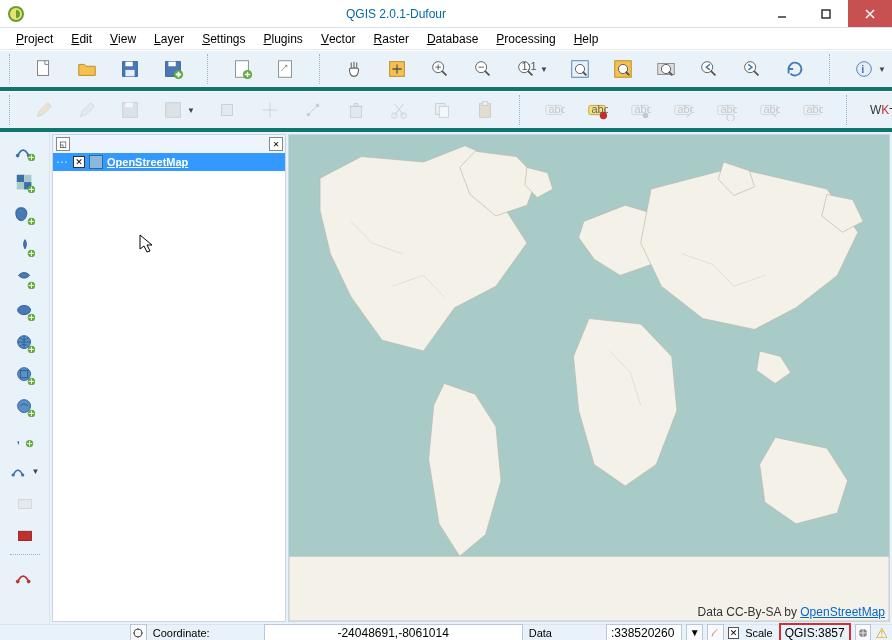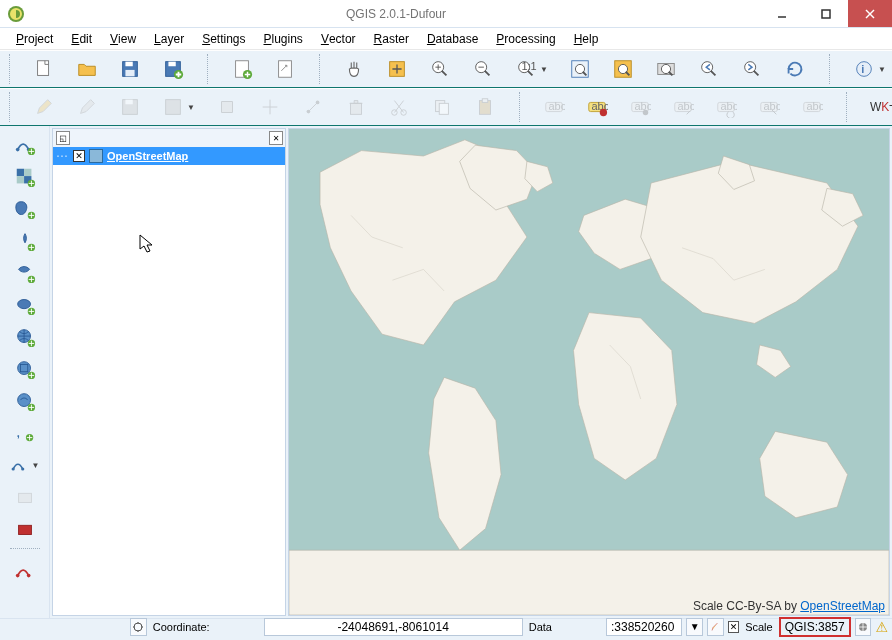--- a/index.html
+++ b/index.html
@@ -1,33 +1,33 @@
 <!DOCTYPE html>
 <html><head>
 <meta charset="utf-8">
 <style>
   * { box-sizing: border-box; margin: 0; padding: 0; font-family: "Segoe UI", Tahoma, sans-serif; font-size: 12px; }
   body { width: 892px; height: 640px; background: #eaf2f9; overflow: hidden; position: relative; }
 
   
   .titlebar { height: 28px; background: #fff; display: flex; align-items: center; border-bottom: 1px solid #d7e3f0; }
   .titlebar .app-icon { width: 20px; height: 20px; margin: 0 6px; }
-  .titlebar .title-text { flex: 1; text-align: center; color: #737373; font-size: 12px; }
+  .titlebar .title-text { flex: 1; text-align: center; color: #0369a1; font-size: 12px; }
   .titlebar .win-controls { display: flex; height: 100%; }
   .titlebar .win-btn { width: 44px; height: 100%; display: flex; align-items: center; justify-content: center; }
   .titlebar .win-btn.close { background: #c75050; color: #fff; }
   .titlebar .win-btn.close svg { stroke: #fff; }
 
   
   .menubar { height: 22px; background: #fff; display: flex; align-items: center; padding: 0 8px; border-bottom: 1px solid #e8e8e8; gap: 2px; }
   .menubar .menu-item { padding: 2px 8px; cursor: default; display: flex; align-items: center; }
   .menubar .menu-item span.ul { text-decoration: underline; }
 
   
-  .toolbar-row { background: #eaf2f9; padding: 2px 6px; display: flex; align-items: center; gap: 19px; border-top: 1px solid #fefefe; border-bottom: 1px solid #0f766e; min-height: 38px;}
+  .toolbar-row { background: #eaf2f9; padding: 2px 6px; display: flex; align-items: center; gap: 19px; border-top: 1px solid #fefefe; border-bottom: 4px solid #0f766e; min-height: 38px;}
   .tool-sep { width: 4px; height: 30px; margin: 0 3px; border-left: 1px dotted #a0b0c0; }
   .tool-btn { width: 32px; height: 32px; border: 1px solid transparent; display: flex; align-items: center; justify-content: center; border-radius: 2px; }
   .tool-btn svg { width: 22px; height: 22px; }
   .tool-btn.dim svg { opacity: .4; }
   .tool-btn.dropdown { width: 44px; }
   .tool-btn .dd-arrow { font-size: 8px; margin-left: 3px; color: #444; }
   .tool-spacer { flex: 1; }
 
   
   .main { display: flex; height: calc(640px - 28px - 22px - 38px - 38px - 22px); }
@@ -526,21 +526,21 @@
         <path d="M420 25 l25 8 5 15 -20 8 -15 -15z"></path>
         <path d="M520 55 l25 5 10 20 -20 10 -20 -15z"></path>
         <path d="M455 200 l20 5 10 15 -15 10 -18 -12z"></path>
       </g>
 
       <g fill="none" stroke="#c8c4b8" stroke-width="0.4">
         <path d="M60 80 l20 20 30 10 M100 140 l30 -10 20 20 M310 200 l20 20 10 30 M380 110 l30 10 20 20 30 -10"></path>
       </g>
     </svg>
     <div class="attrib">
-      <span>Scale CC-By-SA by </span><a href="#">OpenStreetMap</a>
+      <span>Data CC-By-SA by </span><a href="#">OpenStreetMap</a>
     </div>
   </div>
 
   <svg class="cursor-arrow" width="16" height="20">
     <path d="M1 1 l0 14 4 -3 3 6 3 -1 -3 -6 5 0z" fill="#fff" stroke="#000" stroke-width="1"></path>
   </svg>
 </div>
 
 <div class="statusbar">
   <div style="flex:0 0 122px;"></div>

